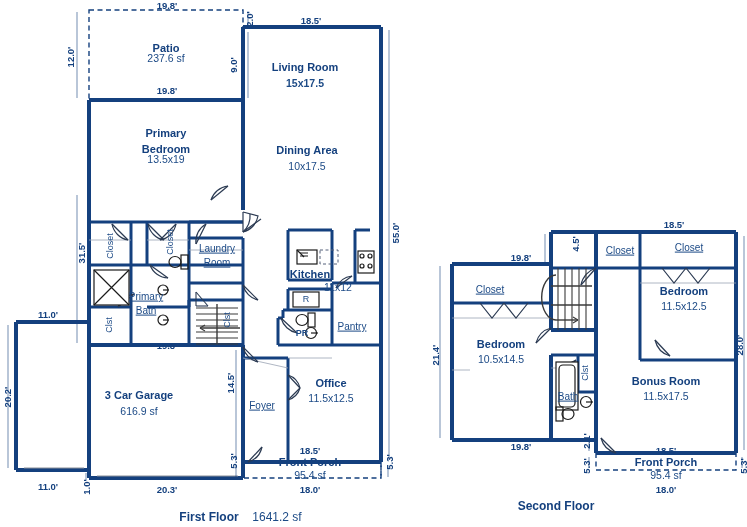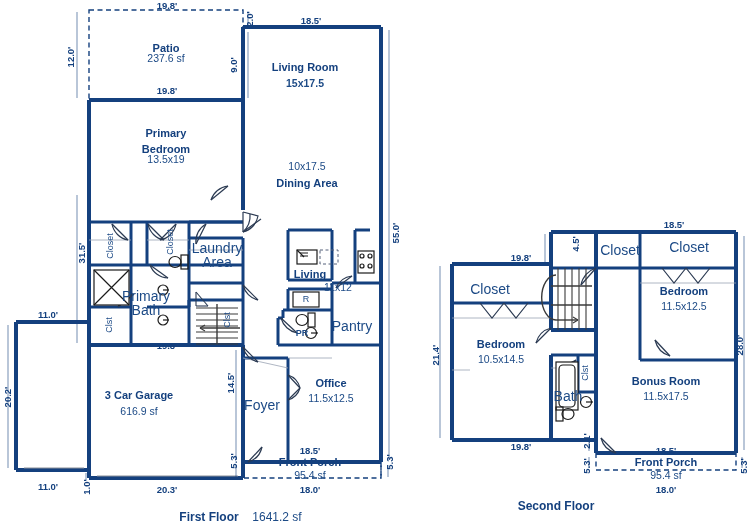--- a/index.html
+++ b/index.html
@@ -41,23 +41,24 @@
     font-size: 11px;
     font-weight: bold;
     color: #14407e;
   }
   .room-sub {
     font-size: 10.5px;
     font-weight: normal;
     color: #1c4a86;
   }
   .plain {
-    font-size: 14px;
+    font-size: 10px;
     font-weight: normal;
     color: #1c4a86;
+    text-decoration: underline;
   }
   .dim {
     font-size: 9.5px;
     font-weight: bold;
     color: #14407e;
   }
   .dim.vert {
     transform: translate(-50%, -50%) rotate(-90deg);
   }
   .tiny {
@@ -429,27 +430,27 @@
   <div class="lbl room-name" style="left:166px; top:49px;">Patio</div>
   <div class="lbl room-sub" style="left:166px; top:59px;">237.6 sf</div>
 
   <div class="lbl room-name" style="left:305px; top:68px;">Living Room</div>
   <div class="lbl room-sub" style="left:305px; top:84px;font-weight:bold;">15x17.5</div>
 
   <div class="lbl room-name" style="left:166px; top:134px;">Primary</div>
   <div class="lbl room-name" style="left:166px; top:150px;">Bedroom</div>
   <div class="lbl room-sub" style="left:166px; top:160px;">13.5x19</div>
 
-  <div class="lbl room-name" style="left:307px; top:151px;margin-top:33px;">Dining Area</div>
+  <div class="lbl room-name" style="left:307px; top:151px;">Dining Area</div>
   <div class="lbl room-sub" style="left:307px; top:167px;">10x17.5</div>
 
   <div class="lbl plain" style="left:217px; top:249px;">Laundry</div>
-  <div class="lbl plain" style="left:217px; top:263px;">Area</div>
-
-  <div class="lbl room-name" style="left:310px; top:275px;">Living</div>
+  <div class="lbl plain" style="left:217px; top:263px;">Room</div>
+
+  <div class="lbl room-name" style="left:310px; top:275px;">Kitchen</div>
   <div class="lbl room-sub" style="left:310px; top:288px;margin-left:28px;">11x12</div>
 
   <div class="lbl plain" style="left:146px; top:297px;">Primary</div>
   <div class="lbl plain" style="left:146px; top:311px;">Bath</div>
 
   <div class="lbl plain" style="left:352px; top:327px;">Pantry</div>
 
   <div class="lbl room-name" style="left:139px; top:396px;">3 Car Garage</div>
   <div class="lbl room-sub" style="left:139px; top:412px;">616.9 sf</div>
 

